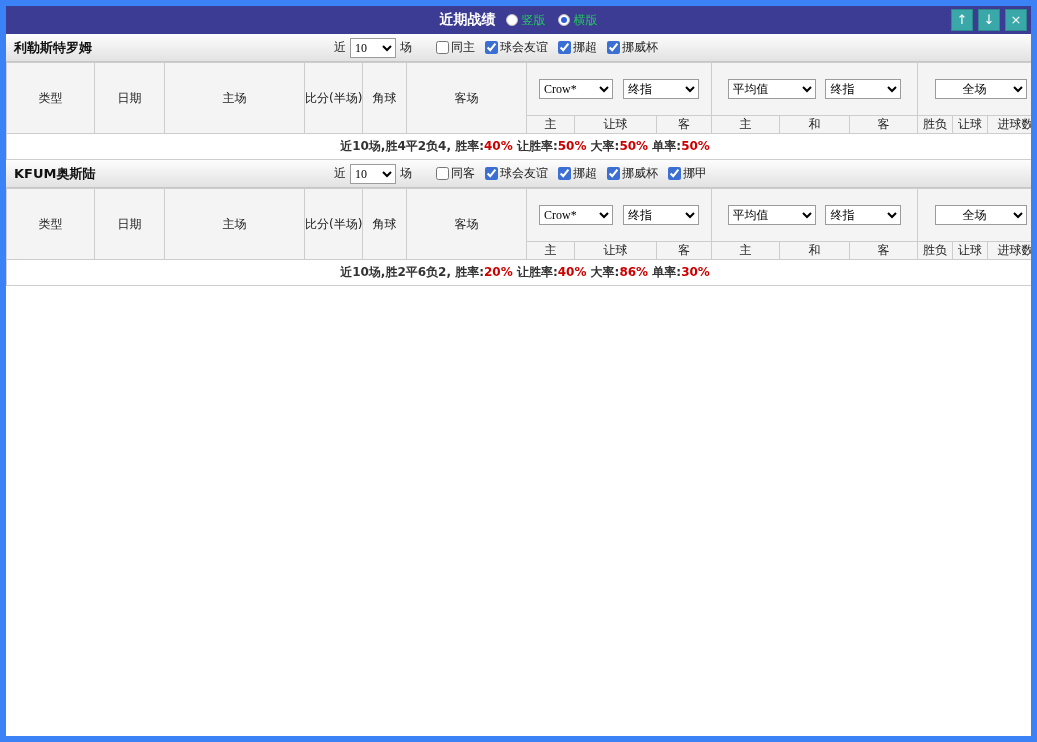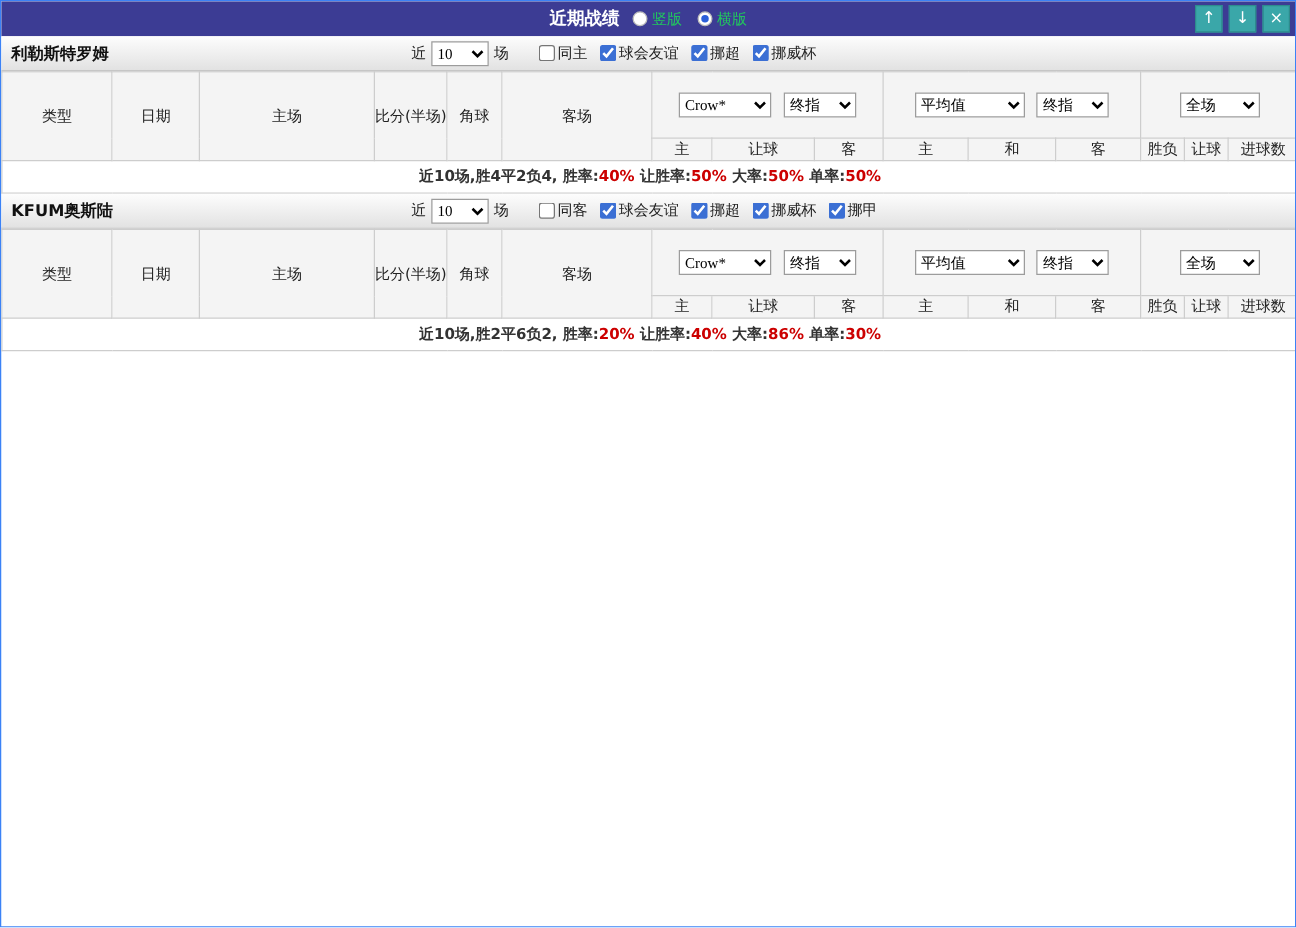--- a/index.html
+++ b/index.html
@@ -1,17 +1,17 @@
 <!DOCTYPE html>
 <html><head>
 <meta charset="utf-8">
 <style>
   * { margin:0; padding:0; box-sizing:border-box; }
   body { background:#fff; font-family:"DejaVu Sans","Liberation Sans",sans-serif; }
-  .widget { width:1037px; height:742px; border:1px solid #3b82f6; overflow:hidden; background:#fff; }
+  .widget { width:1037px; height:742px; border:6px solid #3b82f6; overflow:hidden; background:#fff; }
 
   
   .titlebar { height:28px; background:#3c3c94; display:flex; align-items:center; justify-content:center; position:relative; }
   .tb-center { display:flex; align-items:center; gap:10px; color:#fff; }
   .tb-title { font-weight:bold; font-size:14px; }
   .radios { display:flex; align-items:center; gap:12px; }
   .radio-label { display:flex; align-items:center; gap:4px; font-size:12px; color:#22c55e; cursor:pointer; }
   .radio-circle { width:12px; height:12px; border-radius:50%; background:#fff; border:1px solid #bbb; display:inline-block; position:relative; }
   .radio-circle.sel::after { content:""; position:absolute; left:2px; top:2px; right:2px; bottom:2px; background:#2b5fd9; border-radius:50%; }
   .tb-buttons { position:absolute; right:4px; top:3px; display:flex; gap:5px; }
@@ -20,21 +20,21 @@
   
   .section-bar { height:28px; background:linear-gradient(#fdfdfd,#e2e2e2); border-bottom:1px solid #c6c6c6; position:relative; display:flex; align-items:center; }
   .section-title { font-weight:bold; font-size:13px; padding-left:8px; color:#111; }
   .filter { position:absolute; left:328px; top:0; height:100%; display:flex; align-items:center; gap:4px; font-size:12px; color:#222; }
   .checks { display:flex; align-items:center; gap:10px; margin-left:20px; }
   .chk { display:flex; align-items:center; gap:2px; cursor:pointer; }
   .chk input { accent-color:#3b6fd4; width:13px; height:13px; }
 
   select { font-size:12px; height:20px; border:1px solid #9c9c9c; background:#fff; font-family:Liberation Serif, serif; }
   .sel-count { width:46px; }
-  .sel-a { width:74px; } .sel-b { width:58px; } .sel-c { width:88px; } .sel-e { width:64px; }
+  .sel-a { width:74px; } .sel-b { width:76px; } .sel-c { width:88px; } .sel-e { width:92px;text-align:center; }
 
   
   table.grid { border-collapse:collapse; table-layout:fixed; width:1037px; }
   .grid th, .grid td { border:1px solid #d7d7d7; text-align:center; vertical-align:middle; white-space:nowrap; overflow:hidden; font-size:12px; }
   .grid thead th { background:#f4f4f4; border-color:#cdcdcd; font-weight:normal; color:#222; }
   .hd-a th { height:25px; }
   .hd-b th { height:18px; }
   .grp { background:#f4f4f4; }
   .grp select { margin:16px 3px; }
   .c-red { color:#cc0000; }

